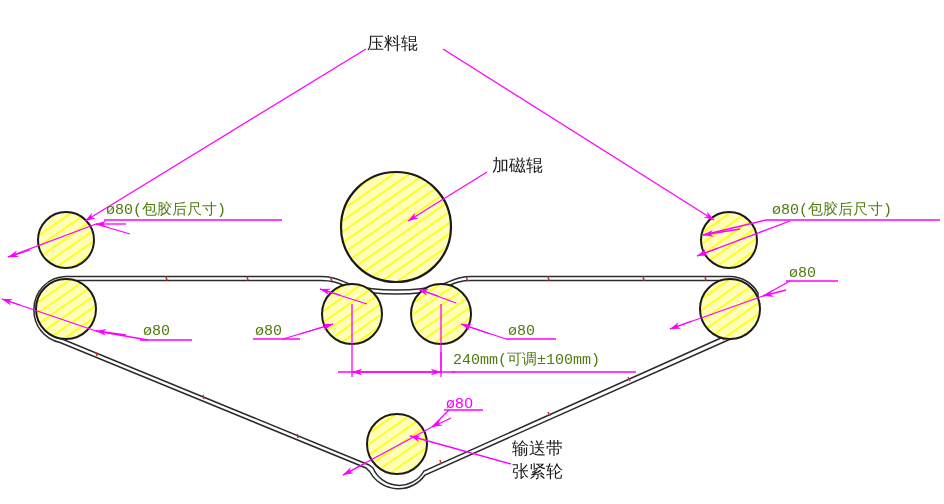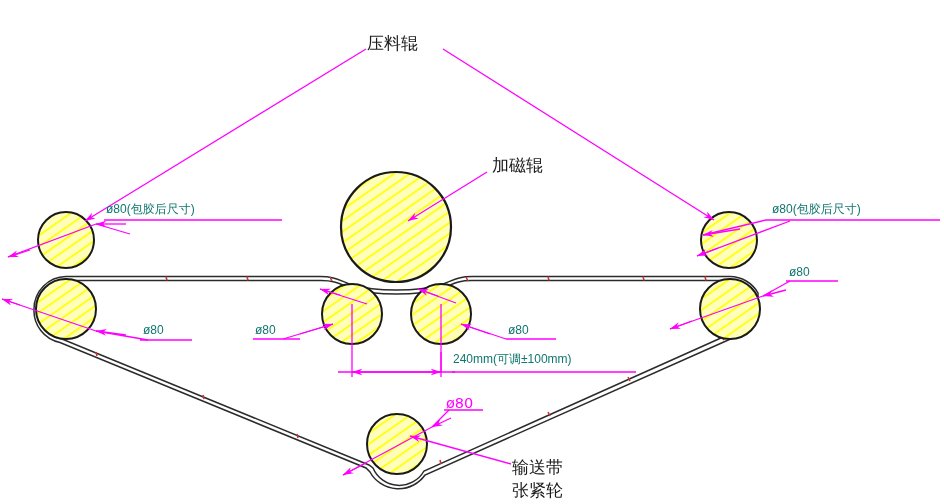--- a/index.html
+++ b/index.html
@@ -30,23 +30,23 @@
     white-space: nowrap;
     line-height: 1.05;
   }
   .lbl-cn {
     font-family: "DejaVu Sans", "Liberation Sans", sans-serif;
     font-size: 17px;
     color: #1a1a1a;
     letter-spacing: 0px;
   }
   .lbl-dim {
-    font-family: Liberation Sans, sans-serif;
-    font-size: 12px;
-    color: #0f766e;
+    font-family: Liberation Mono, monospace;
+    font-size: 15px;
+    color: #4d7c0f;
     letter-spacing: 0px;
   }
   .lbl-dim-sm {
     font-family: "DejaVu Sans", "Liberation Sans", sans-serif;
     font-size: 14.5px;
     color: #ff00ff;
   }
   .two-line {
     line-height: 1.35;
   }
@@ -231,18 +231,18 @@
   <div class="lbl lbl-dim" style="left:255px; top:315px;">ø80</div>
 
   <div class="lbl lbl-dim" style="left:508px; top:315px;">ø80</div>
 
   <div class="lbl lbl-dim" style="left:789px; top:257px;">ø80</div>
 
   <div class="lbl lbl-dim-sm" style="left:446px; top:387px;">ø80</div>
 
   <div class="lbl lbl-dim" style="left:453px; top:344px;">240mm(可调±100mm)</div>
 
-  <div class="lbl lbl-cn two-line" style="left:512px; top:447px;">
+  <div class="lbl lbl-cn two-line" style="left:512px; top:428px;">
     <div>输送带</div>
     <div>张紧轮</div>
   </div>
 
 </div>
 
 </body></html>

